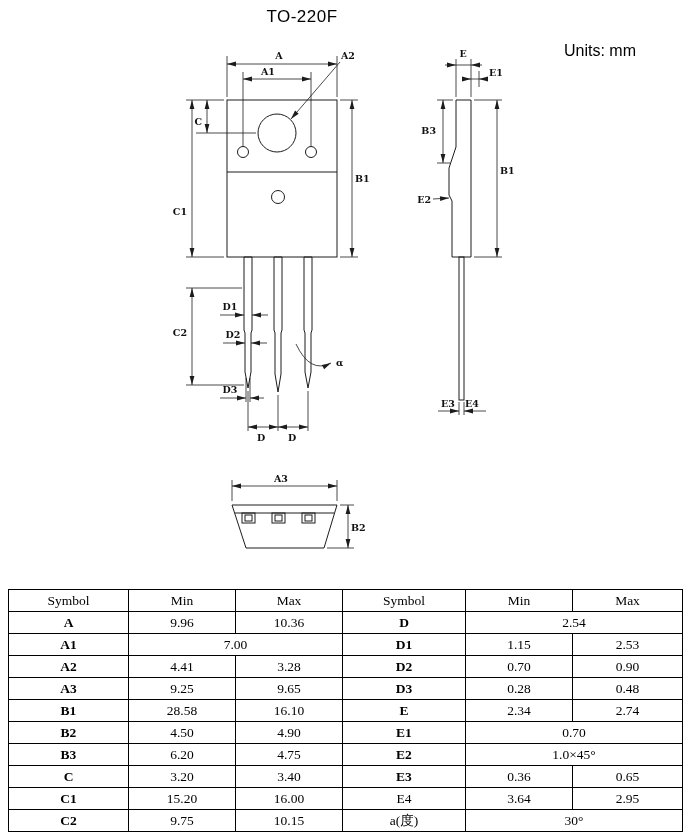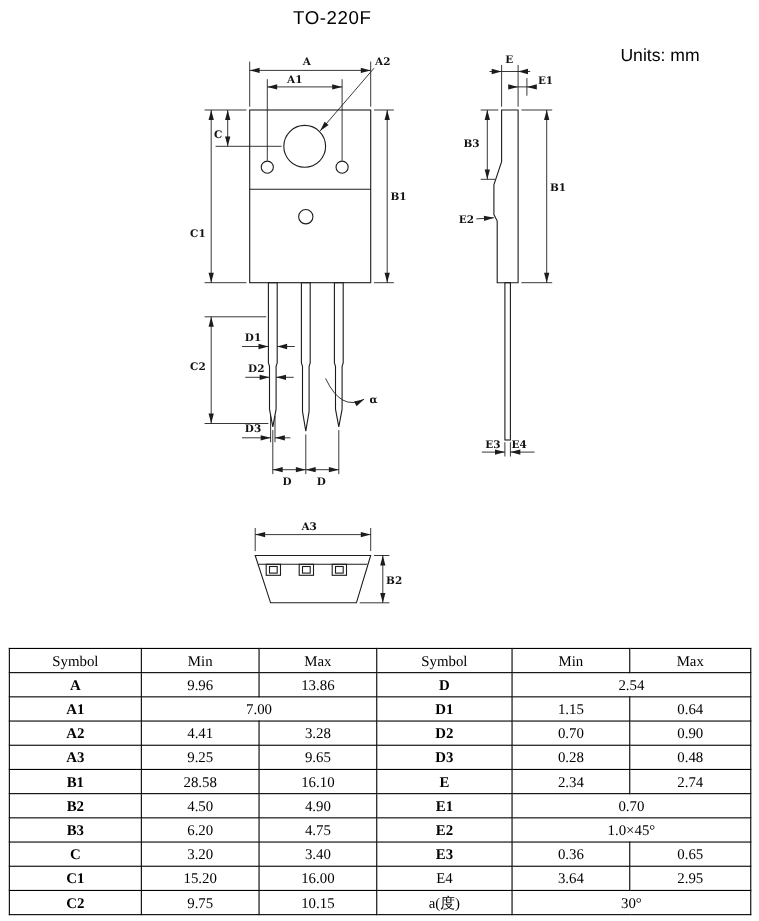--- a/index.html
+++ b/index.html
@@ -217,30 +217,30 @@
         <th>Max</th>
         <th>Symbol</th>
         <th>Min</th>
         <th>Max</th>
       </tr>
     </thead>
     <tbody>
       <tr>
         <td class="sym">A</td>
         <td>9.96</td>
-        <td>13.86</td>
+        <td>10.36</td>
         <td class="sym">D</td>
         <td colspan="2">2.54</td>
       </tr>
       <tr>
         <td class="sym">A1</td>
         <td colspan="2">7.00</td>
         <td class="sym">D1</td>
         <td>1.15</td>
-        <td>0.64</td>
+        <td>2.53</td>
       </tr>
       <tr>
         <td class="sym">A2</td>
         <td>4.41</td>
         <td>3.28</td>
         <td class="sym">D2</td>
         <td>0.70</td>
         <td>0.90</td>
       </tr>
       <tr>

